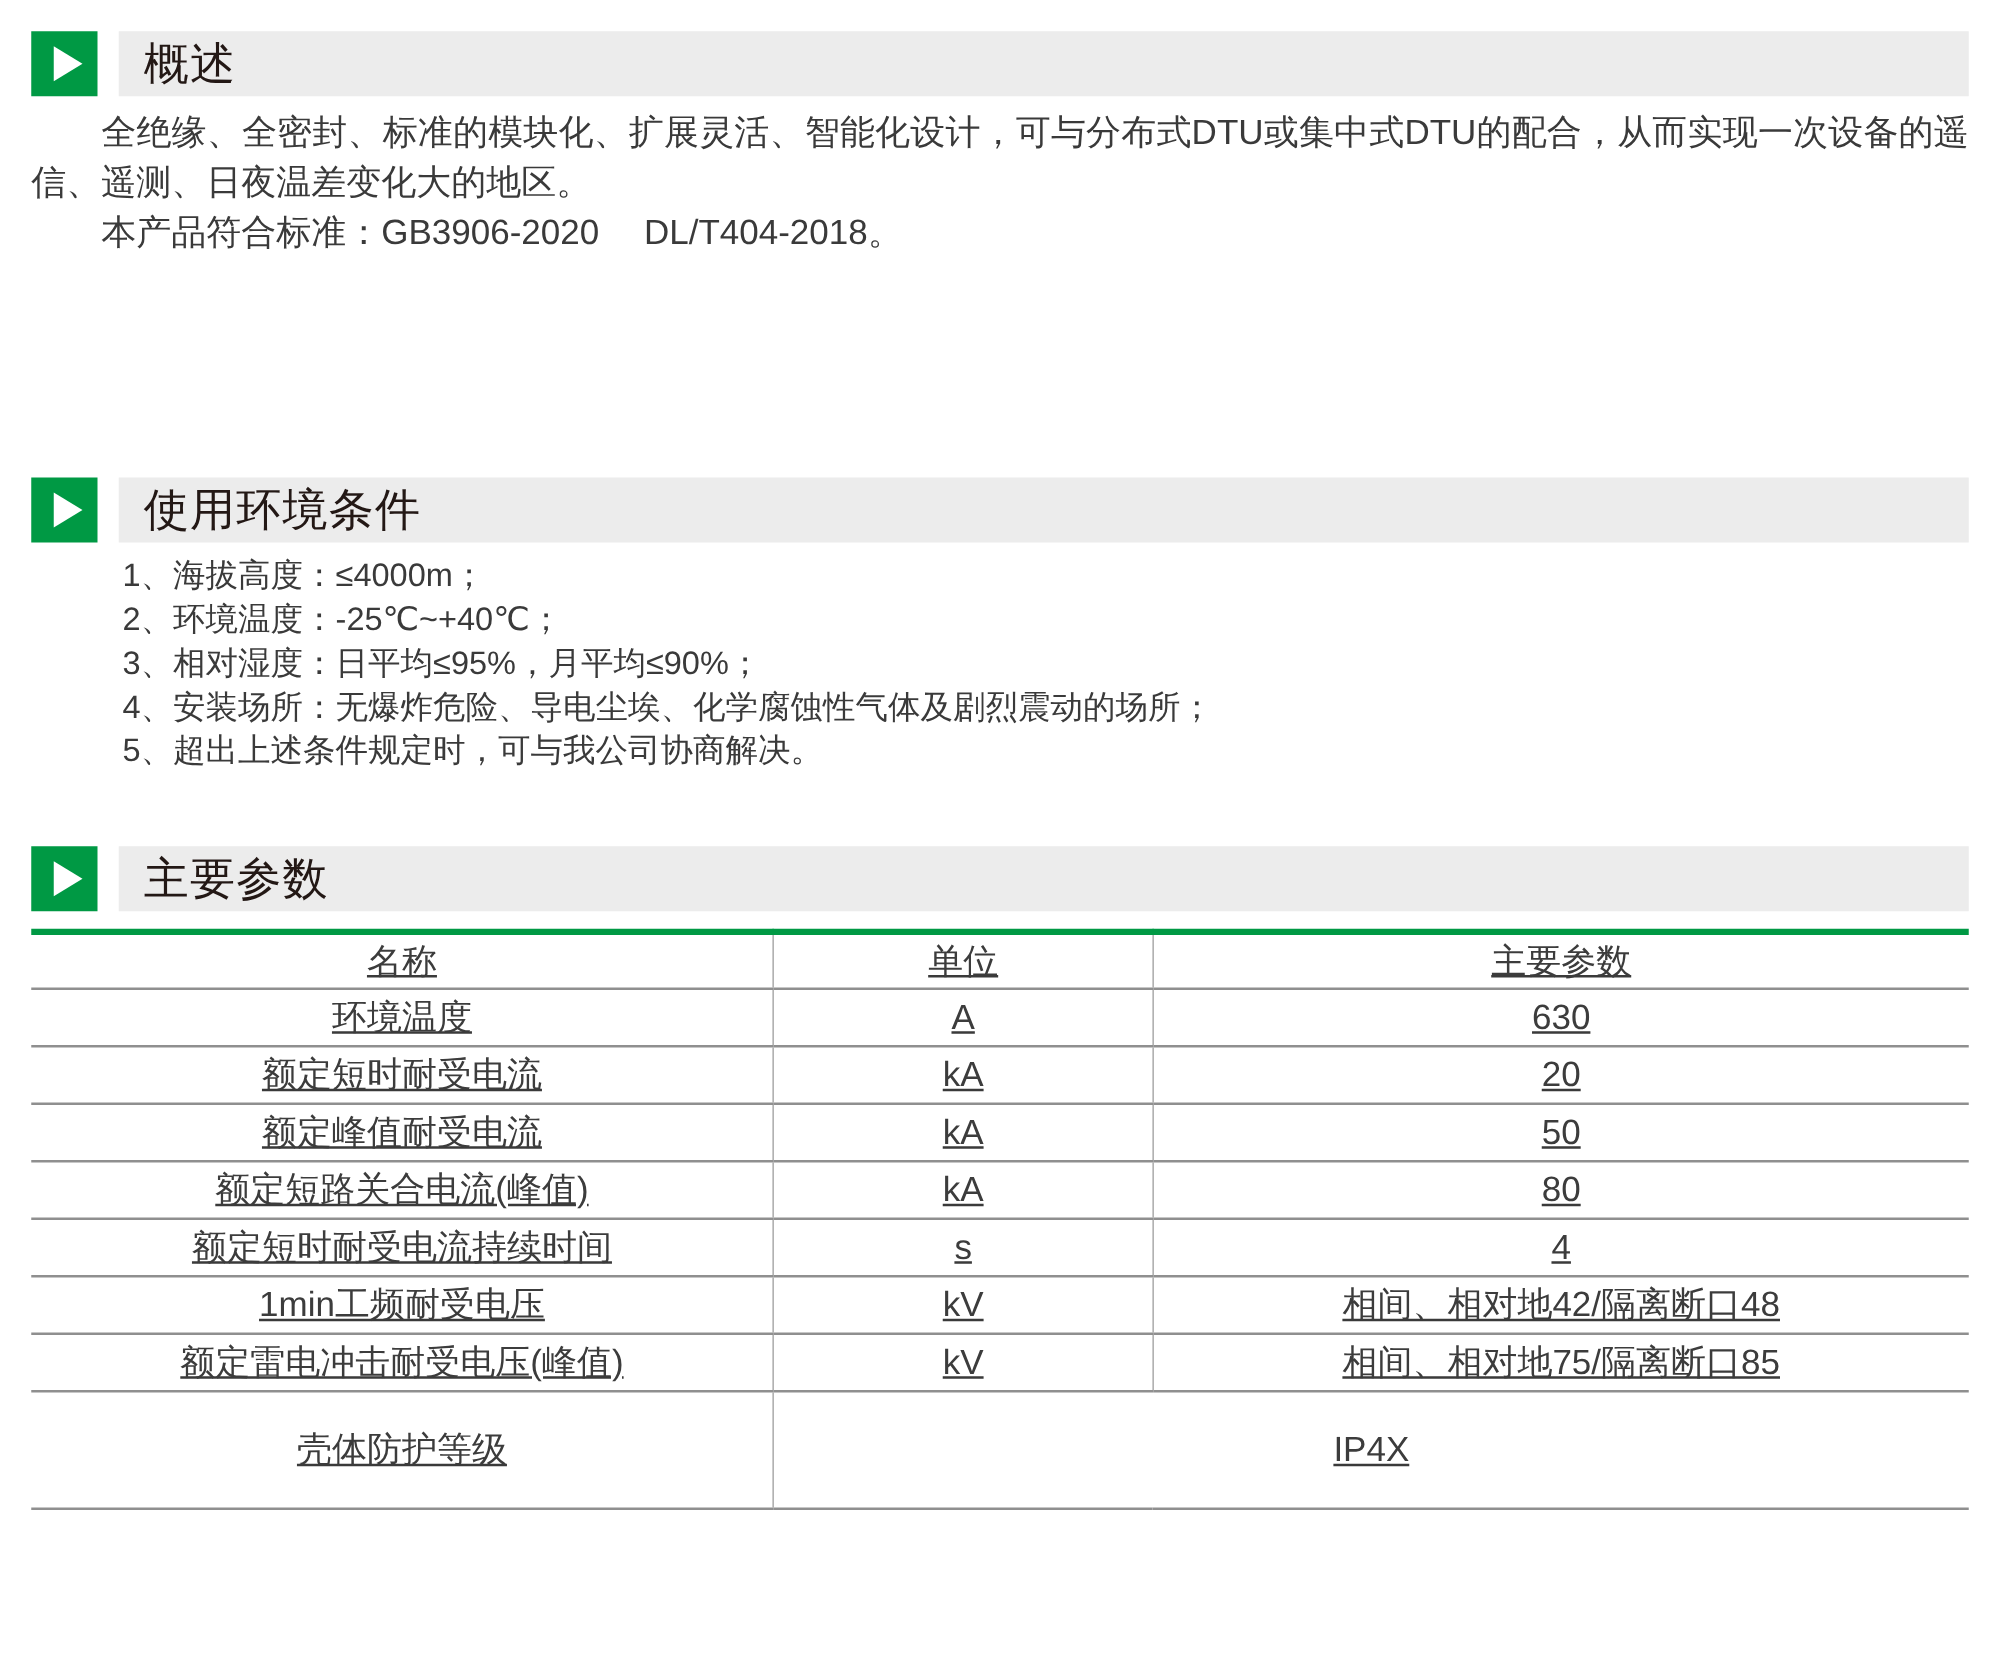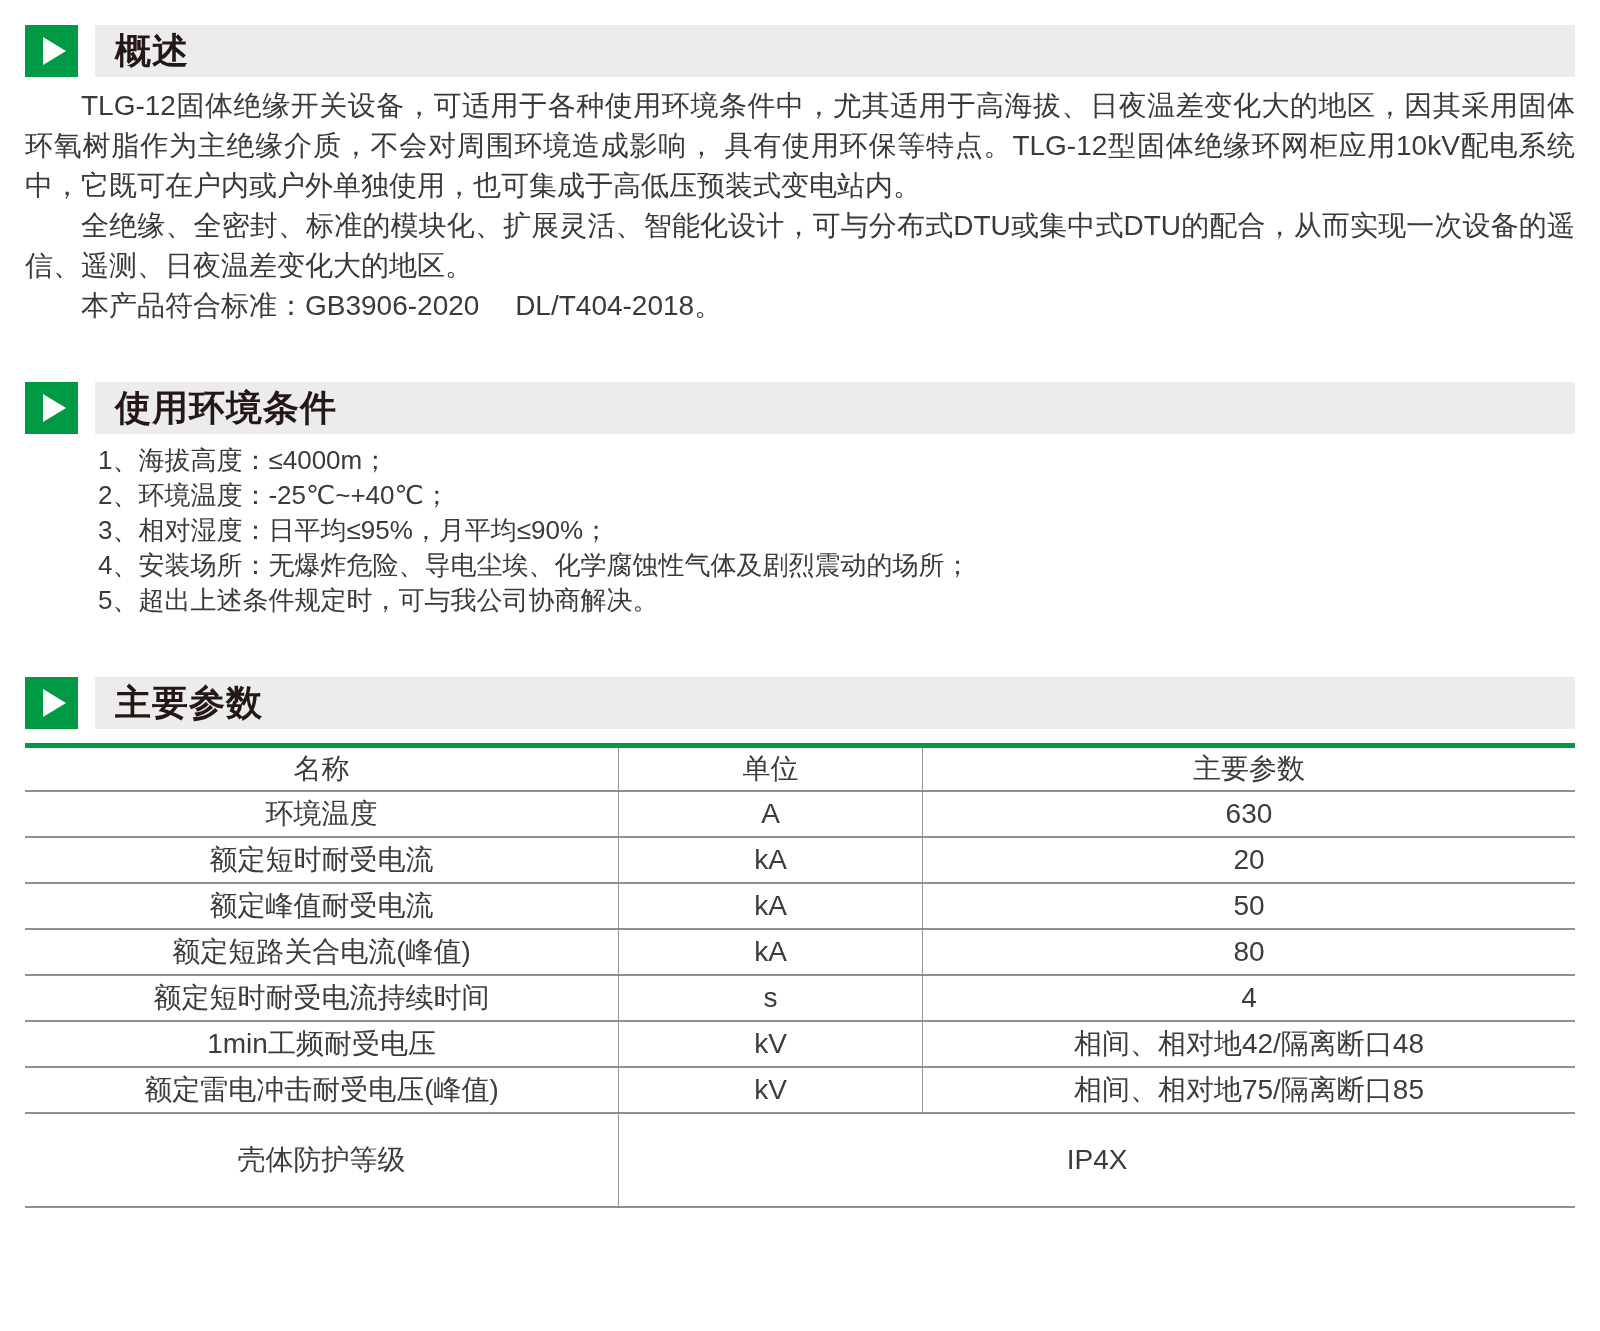--- a/index.html
+++ b/index.html
@@ -27,21 +27,21 @@
     border-top:14px solid transparent;
     border-bottom:14px solid transparent;
   }
   .sec-bar{
     flex:1;margin-left:17px;
     background:#ececec;
     display:flex;align-items:center;
     padding-left:20px;
   }
   .sec-title{
-    font-size:36px;font-weight:bold;color:#231815;
+    font-size:36px;font-weight:normal;color:#231815;
     letter-spacing:1px;
   }
   
   .overview-block{
     position:absolute;top:86px;left:25px;right:25px;
   }
   .overview-block p{
     margin:0;
     font-size:28px;line-height:40px;
     text-indent:2em;
@@ -63,38 +63,37 @@
     table-layout:fixed;
   }
   .param-table td,.param-table th{
     border-bottom:2px solid #8f8f8f;
     text-align:center;vertical-align:middle;
     font-size:28px;font-weight:normal;color:#3c3c3c;
     padding:0;
   }
   .param-table .c1{border-right:1px solid #999999;}
   .param-table .c2{border-right:1px solid #999999;}
-  .param-table tr{height:46px;}
+  .param-table tr{height:46px;text-decoration:underline;}
   .param-table tr.head-row{height:45px;}
   .param-table tr.merged-row{height:94px;}
 </style>
 </head>
 <body>
 
 <div class="sec-header" style="top:25px;">
   <span class="play-square">
       <span class="play-tri"></span>
     </span>
   <div class="sec-bar">
     <span class="sec-title">概述</span>
   </div>
 </div>
 
 <div class="overview-block">
-  <p>TLG-12固体绝缘开关设备，可适用于各种使用环境条件中，尤其适用于高海拔、日夜温差变化大的地区，因其采用固体环氧树脂作为主绝缘介质，不会对周围环境造成影响， 具有使用环保等特点。TLG-12型固体绝缘环网柜应用10kV配电系统中，它既可在户内或户外单独使用，也可集成于高低压预装式变电站内。</p>
   <p>全绝缘、全密封、标准的模块化、扩展灵活、智能化设计，可与分布式DTU或集中式DTU的配合，从而实现一次设备的遥信、遥测、日夜温差变化大的地区。</p>
   <p>本产品符合标准：GB3906-2020　 DL/T404-2018。</p>
 </div>
 
 <div class="sec-header" style="top:382px;">
   <span class="play-square">
       <span class="play-tri"></span>
     </span>
   <div class="sec-bar">
     <span class="sec-title">使用环境条件</span>

